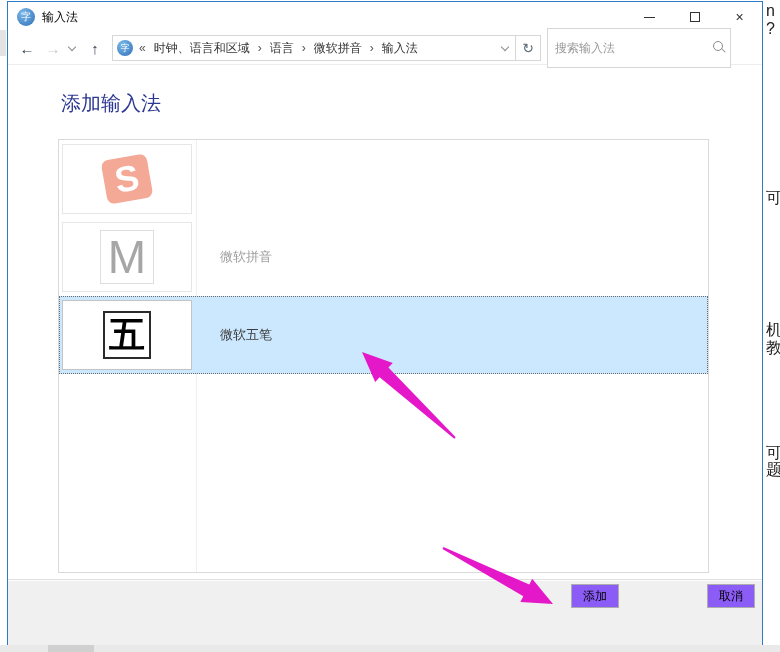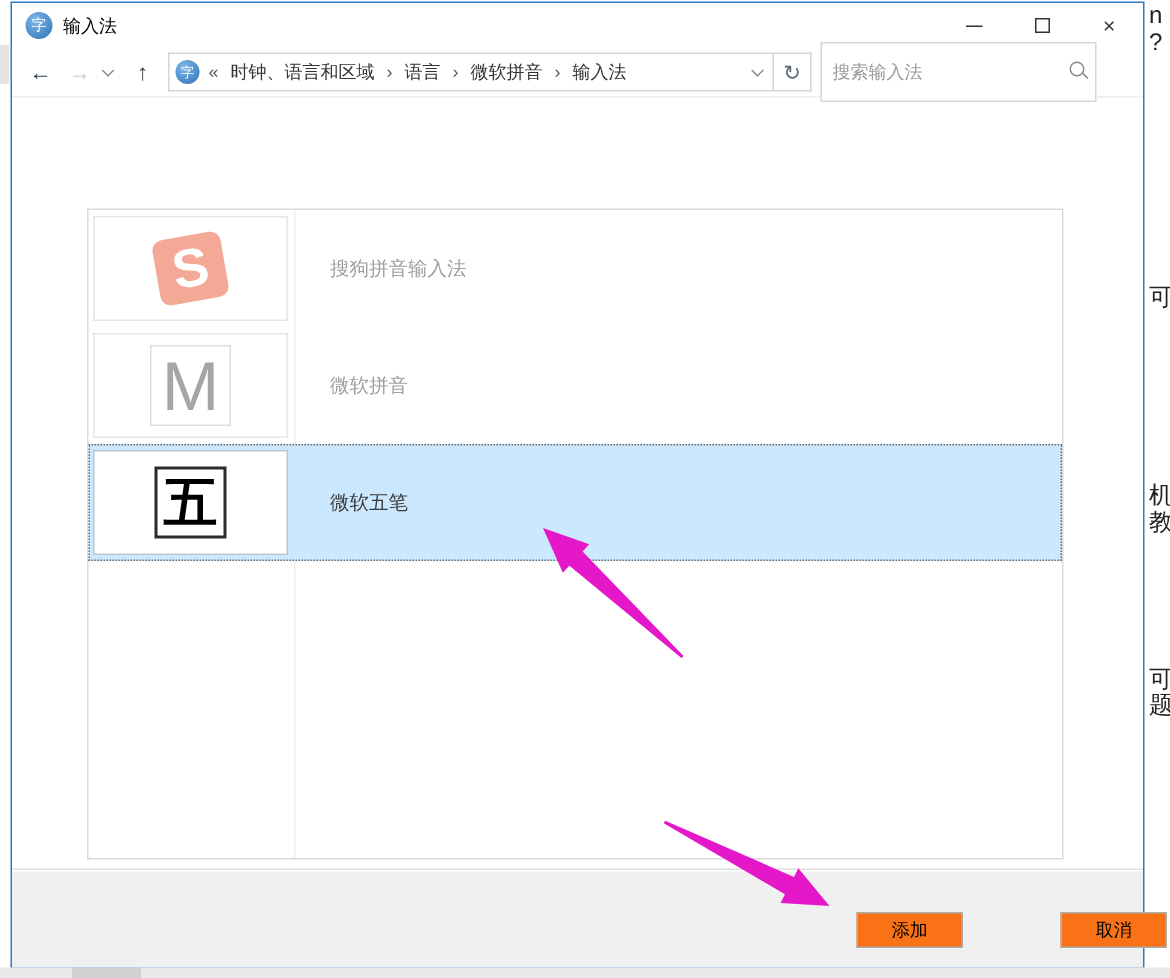--- a/index.html
+++ b/index.html
@@ -76,21 +76,21 @@
     transform:rotate(-10deg); display:flex; align-items:center; justify-content:center; }
   .sogou-logo span { color:#fff; font-size:36px; font-weight:bold; line-height:1; }
   .m-logo { border:1px solid #dedede; padding:0 7px; font-size:46px; line-height:52px;
     color:#a6a6a6; }
   .wubi-logo { width:48px; height:48px; border:2px solid #2b2b2b; display:flex;
     align-items:center; justify-content:center; font-size:36px; font-weight:bold; color:#000; }
 
   
   .footer-sep { position:absolute; left:0; top:577px; width:754px; height:1px; background:#dfdfdf; }
   .footer { position:absolute; left:0; top:579px; width:754px; height:64px; background:#f0f0f0; }
-  .dlg-btn { position:absolute; top:27px; width:71px; height:24px; background:#f97316;
+  .dlg-btn { position:absolute; top:3px; width:48px; height:24px; background:#8b5cf6;
     border:1px solid #adadad; font-size:12px; color:#000; font-family:inherit; cursor:default; }
   .btn-add { left:563px; }
   .btn-cancel { left:651px;margin-left:48px; }
 
   
   .arrows-svg { position:absolute; left:0; top:0; width:780px; height:652px;
     pointer-events:none; z-index:50; }
 </style>
 </head>
 <body>
@@ -143,31 +143,31 @@
       <span class="chev-sm addr-chev"></span>
     </div>
     <div class="refresh-btn">↻</div>
 
     <div class="search-box">
       <input type="text" placeholder="搜索输入法" style="">
       <span class="mag-icon"></span>
     </div>
   </div>
 
+  <div class="page-heading">添加输入法</div>
 
   <div class="list-panel">
     <div class="col-divider"></div>
 
     <div class="ime-row">
       <div class="icon-cell">
         <div class="sogou-logo">
           <span>S</span>
         </div>
       </div>
-      <div class="ime-label">搜狗拼音输入法</div>
     </div>
 
     <div class="ime-row">
       <div class="icon-cell">
         <div class="m-logo">M</div>
       </div>
       <div class="ime-label">微软拼音</div>
     </div>
 
     <div class="ime-row selected">

